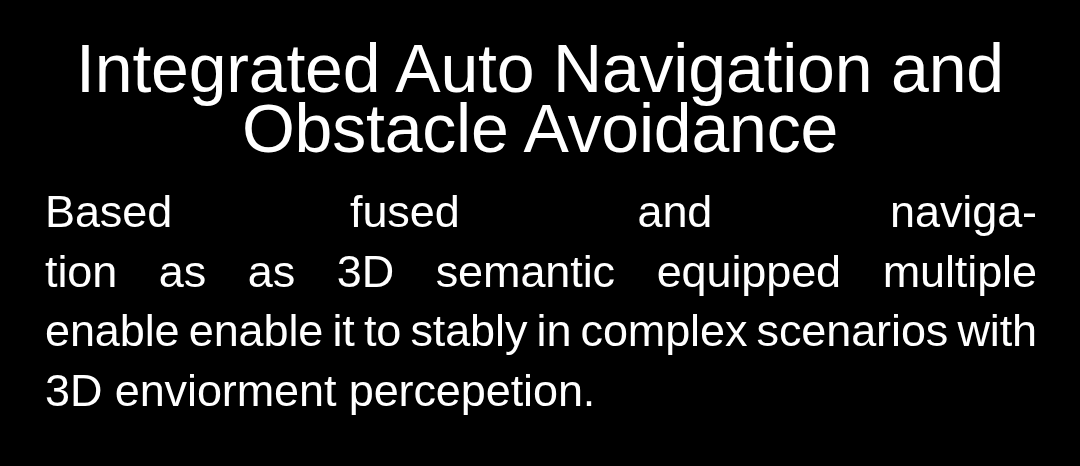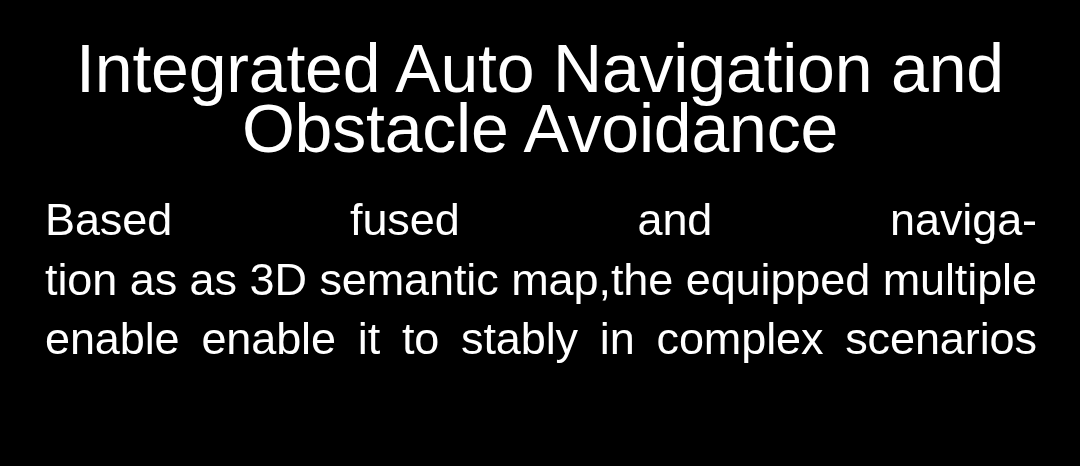--- a/index.html
+++ b/index.html
@@ -29,21 +29,21 @@
     font-family: "Liberation Sans", sans-serif;
     font-size: 68px;
     line-height: 60px;
     font-weight: 400;
     letter-spacing: -0.2px;
     white-space: pre;
   }
   #body-block {
     position: absolute;
     left: 45px;
-    top: 190px;
+    top: 182px;
     width: 992px;
   }
   .body-line {
     display: block;
     color: #ffffff;
     font-family: "Liberation Sans", sans-serif;
     font-size: 45px;
     line-height: 59.5px;
     font-weight: 400;
     letter-spacing: -0.1px;
@@ -75,29 +75,30 @@
         <span class="w">fused</span>
         <span class="w">and</span>
         <span class="w">naviga-</span>
       </span>
     <span class="body-line justified">
         <span class="w">tion</span>
         <span class="w">as</span>
         <span class="w">as</span>
         <span class="w">3D</span>
         <span class="w">semantic</span>
-        <span class="w">map,the</span>
         <span class="w">equipped</span>
         <span class="w">multiple</span>
       </span>
     <span class="body-line justified">
         <span class="w">enable</span>
         <span class="w">enable</span>
         <span class="w">it</span>
         <span class="w">to</span>
         <span class="w">stably</span>
         <span class="w">in</span>
         <span class="w">complex</span>
         <span class="w">scenarios</span>
+        <span class="w">with</span>
       </span>
+    <span class="body-line">3D enviorment percepetion.</span>
   </div>
 
 </div>
 
 </body></html>

